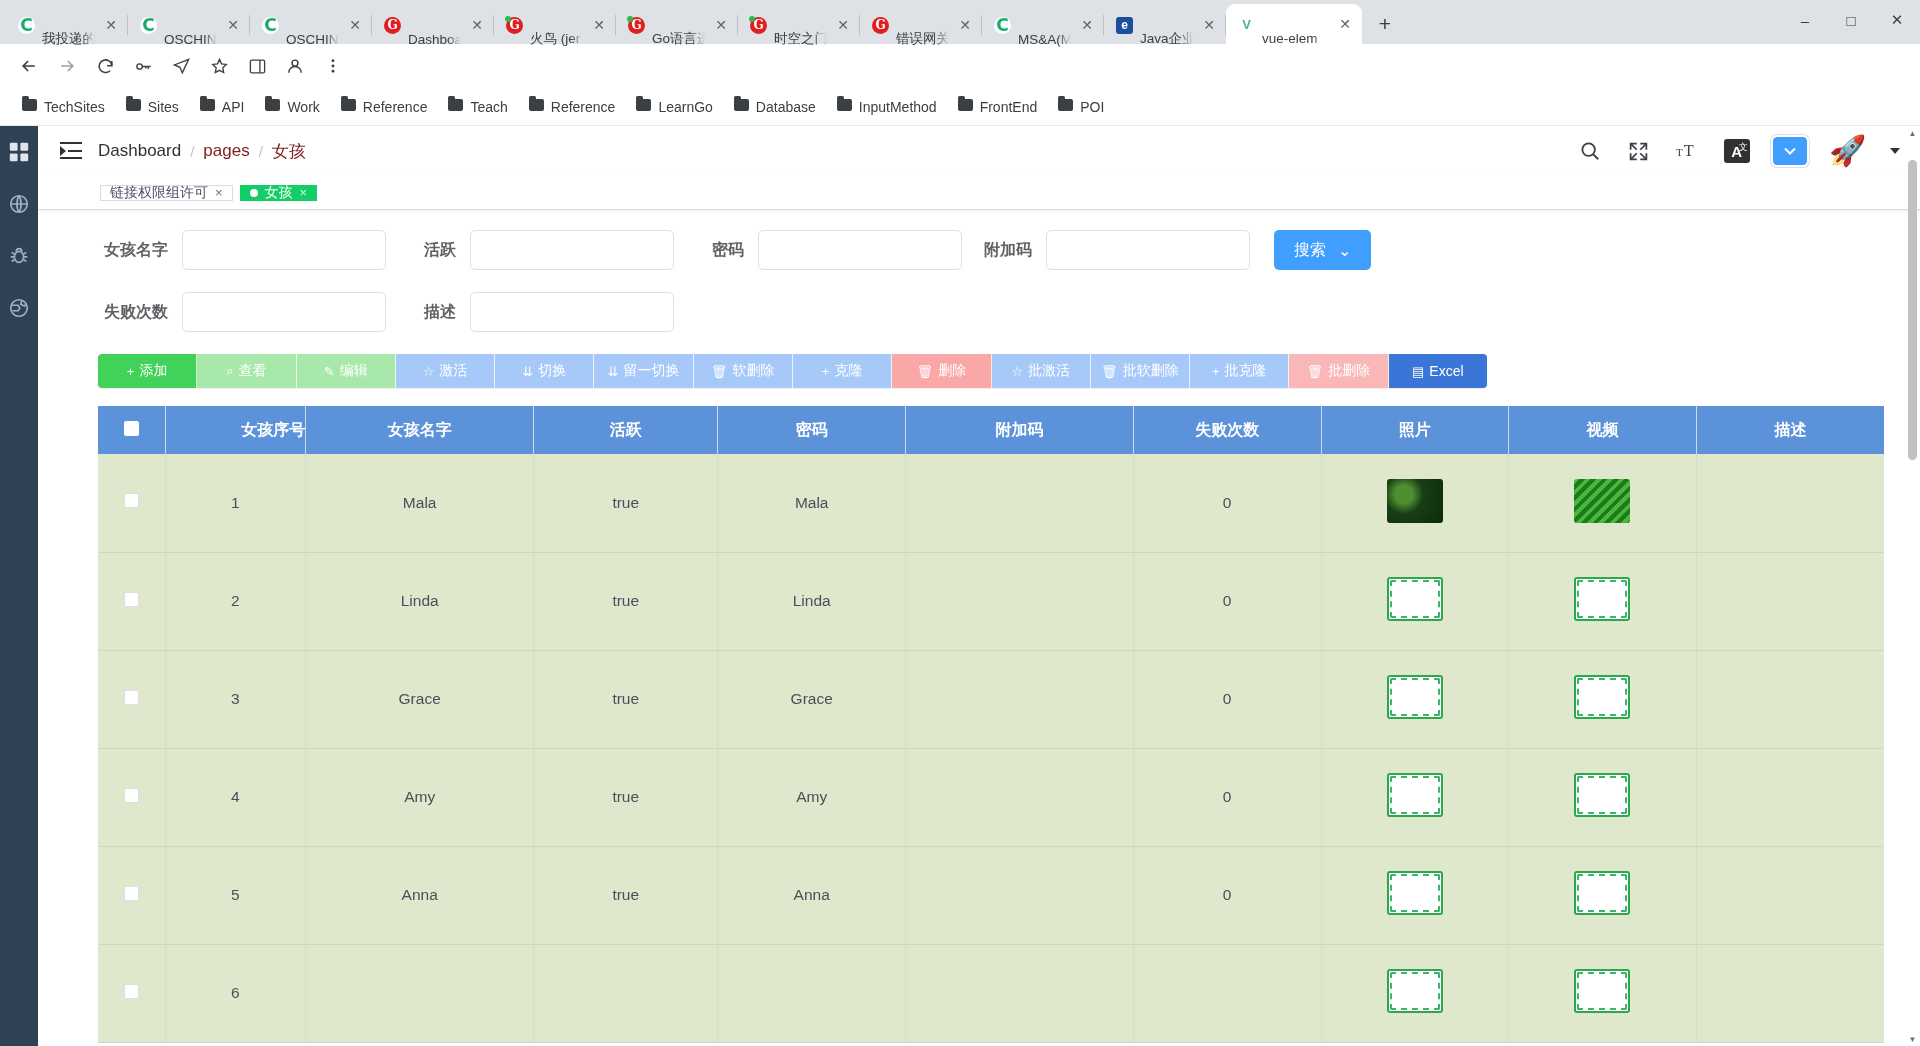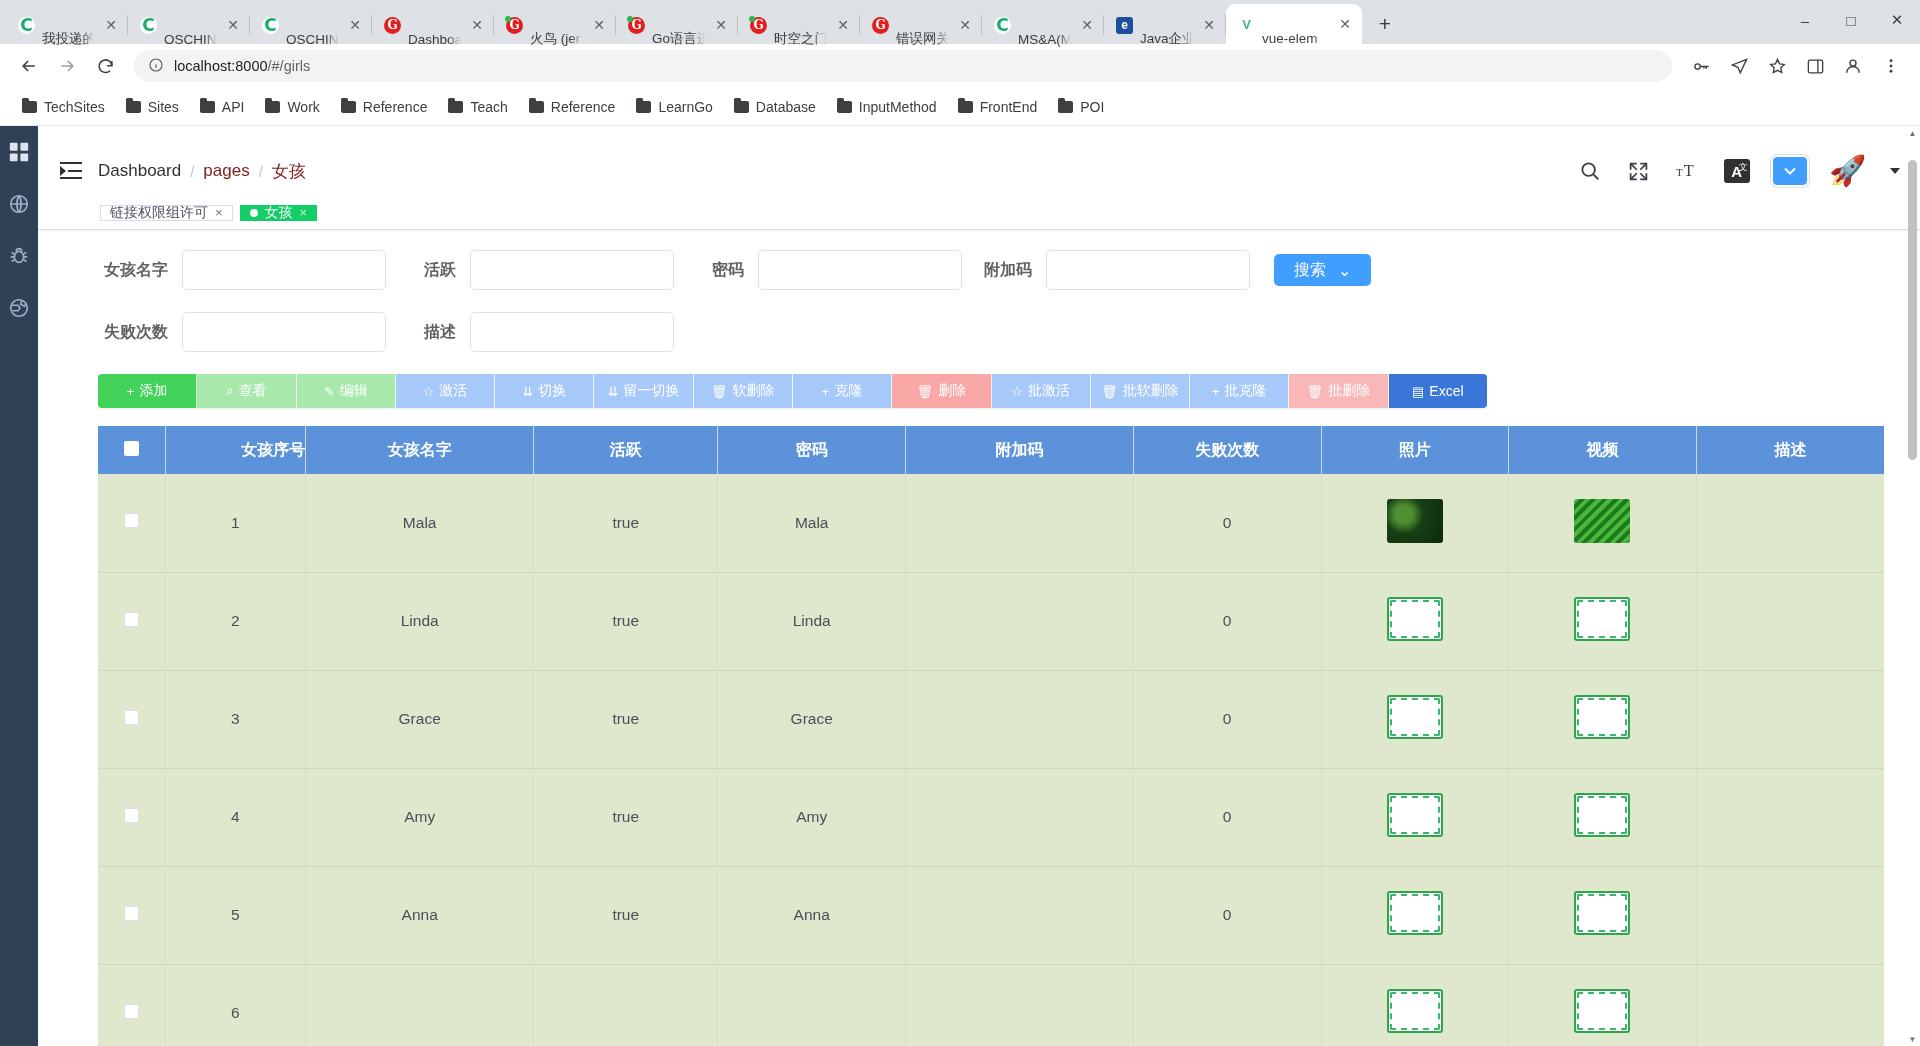--- a/index.html
+++ b/index.html
@@ -71,21 +71,21 @@
     margin: 0 8px; font-size: 14.5px; color: #202124;
   }
   .omnibox .host { color: #202124; }
   .omnibox .path { color: #5f6368; }
 
   .bookmarks {
     height: 38px; background: #fff; display: flex; align-items: center;
     padding: 0 14px; gap: 5px; flex: 0 0 38px;
     border-bottom: 1px solid #e8eaed;
   }
-  .bm { display: flex; align-items: center; gap: 7px; padding: 4px 8px;
+  .bm { display: flex; align-items: flex-start; gap: 7px; padding: 4px 8px;
         font-size: 14px; color: #3c4043; border-radius: 4px; white-space: nowrap; }
   .folder { width: 15px; height: 12px; flex: 0 0 15px; position: relative;
             background: #3c4043; border-radius: 1.5px 2px 2px 2px; }
   .folder::before { content: ""; position: absolute; top: -3px; left: 0; width: 7px;
                     height: 4px; background: #3c4043; border-radius: 1.5px 1.5px 0 0; }
 
   
   .viewport { flex: 1; display: flex; background: #fff; position: relative; overflow: hidden; }
 
   .railbar {
@@ -93,21 +93,21 @@
     display: flex; flex-direction: column; align-items: center;
     padding-top: 14px; gap: 28px;
   }
   .rail-ic { width: 24px; height: 24px; color: #dfe4ee; display: flex;
              align-items: center; justify-content: center; }
 
   .appmain { flex: 1; display: flex; flex-direction: column; overflow: hidden; position: relative; }
 
   .navbar {
     height: 50px; flex: 0 0 50px; background: #fff; display: flex;
-    align-items: center; padding: 0 16px 0 22px; gap: 16px; margin-top: 20px;
+    align-items: center; padding: 0 16px 0 22px; gap: 16px;
   }
   .hamburger { width: 22px; height: 18px; position: relative; flex: 0 0 22px; }
   .hamburger i { position: absolute; left: 0; right: 0; height: 2.2px; background: #303133; }
   .hamburger i:nth-child(1) { top: 0; }
   .hamburger i:nth-child(2) { top: 7.5px; left: 8px; }
   .hamburger i:nth-child(3) { top: 15px; }
   .hamburger .arr { position: absolute; left: 0; top: 4px; width: 0; height: 0;
                     border-left: 6px solid #303133; border-top: 5px solid transparent;
                     border-bottom: 5px solid transparent; }
   .crumbs { display: flex; align-items: center; gap: 9px; font-size: 17px; }
@@ -145,21 +145,21 @@
   .content { flex: 1; overflow: hidden; padding: 20px 0 0 0; position: relative; }
 
   .filterform { padding: 0 48px 0 60px; }
   .filterrow { display: flex; align-items: center; margin-bottom: 22px; }
   .fld { display: flex; align-items: center; }
   .fld-label { width: 84px; text-align: right; padding-right: 14px; font-size: 16px;
                color: #606266; font-weight: 700; white-space: nowrap; }
   .fld-input { width: 204px; height: 40px; border: 1px solid #dcdfe6; border-radius: 5px;
                background: #fff; }
   .search-btn {
-    margin-left: 24px; height: 32px; padding: 0 20px; background: #409eff; color: #fff;
+    margin-left: 24px; height: 40px; padding: 0 20px; background: #409eff; color: #fff;
     border-radius: 5px; display: flex; align-items: center; gap: 12px;
     font-size: 16px; border: none;
   }
 
   .btnbar { display: flex; margin: 6px 0 0 60px; width: 1389px; border-radius: 4px; overflow: hidden;
             box-shadow: 0 1px 2px rgba(0,0,0,.07); }
   .abtn { flex: 1; height: 34px; display: flex; align-items: center; justify-content: center;
           gap: 5px; font-size: 14px; white-space: nowrap; border-right: 1px solid rgba(255,255,255,.75); }
   .abtn:last-child { border-right: none; }
   .abtn .ic { font-size: 13px; }
@@ -282,29 +282,20 @@
     <div class="tb-icon">
       <svg width="20" height="20" viewBox="0 0 24 24" fill="none" stroke="#9aa0a6" stroke-width="2">
           <path d="M5 12h14M13 6l6 6-6 6"></path>
         </svg>
     </div>
     <div class="tb-icon">
       <svg width="19" height="19" viewBox="0 0 24 24" fill="none" stroke="#3c4043" stroke-width="2">
           <path d="M20 11a8 8 0 1 0-2.3 6.3"></path>
           <path d="M20 5v6h-6"></path>
         </svg>
-    </div>
-    <div class="omnibox">
-      <span>
-        <svg width="16" height="16" viewBox="0 0 24 24" fill="none" stroke="#5f6368" stroke-width="1.8">
-            <circle cx="12" cy="12" r="9"></circle>
-            <path d="M12 11v5M12 8h.01"></path>
-          </svg>
-      </span>
-      <span><span class="host">localhost:8000</span><span class="path">/#/girls</span></span>
     </div>
     <div class="tb-icon">
       <svg width="19" height="19" viewBox="0 0 24 24" fill="none" stroke="#3c4043" stroke-width="1.7">
           <circle cx="7" cy="12" r="3.4"></circle>
           <path d="M10.4 12H21M18 12v3M15 12v2.4"></path>
         </svg>
     </div>
     <div class="tb-icon">
       <svg width="19" height="19" viewBox="0 0 24 24" fill="none" stroke="#3c4043" stroke-width="1.7">
           <path d="M21 3L3 10l7 3 3 7 8-17z"></path>

